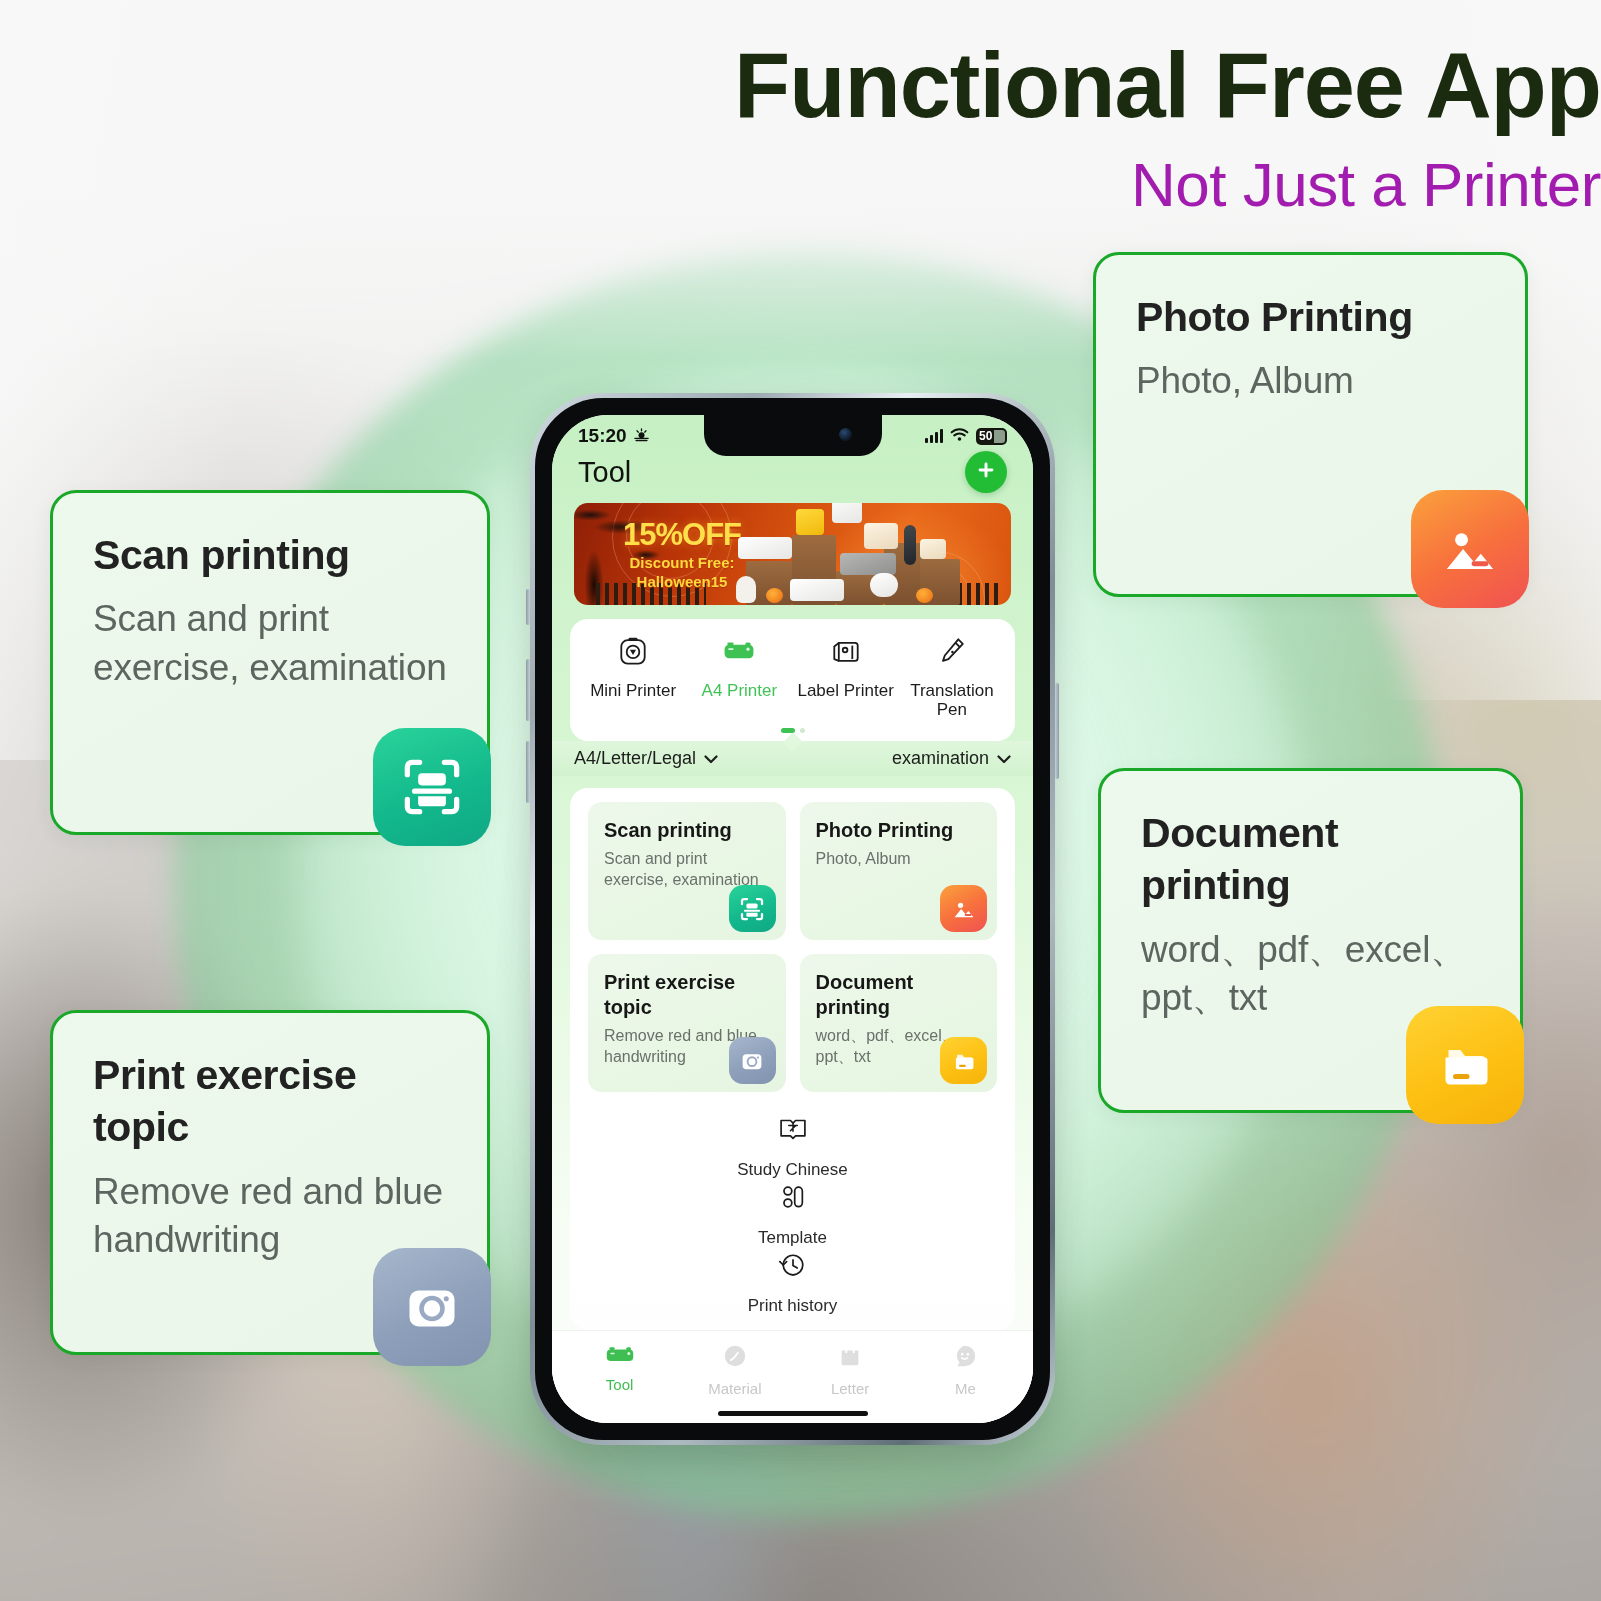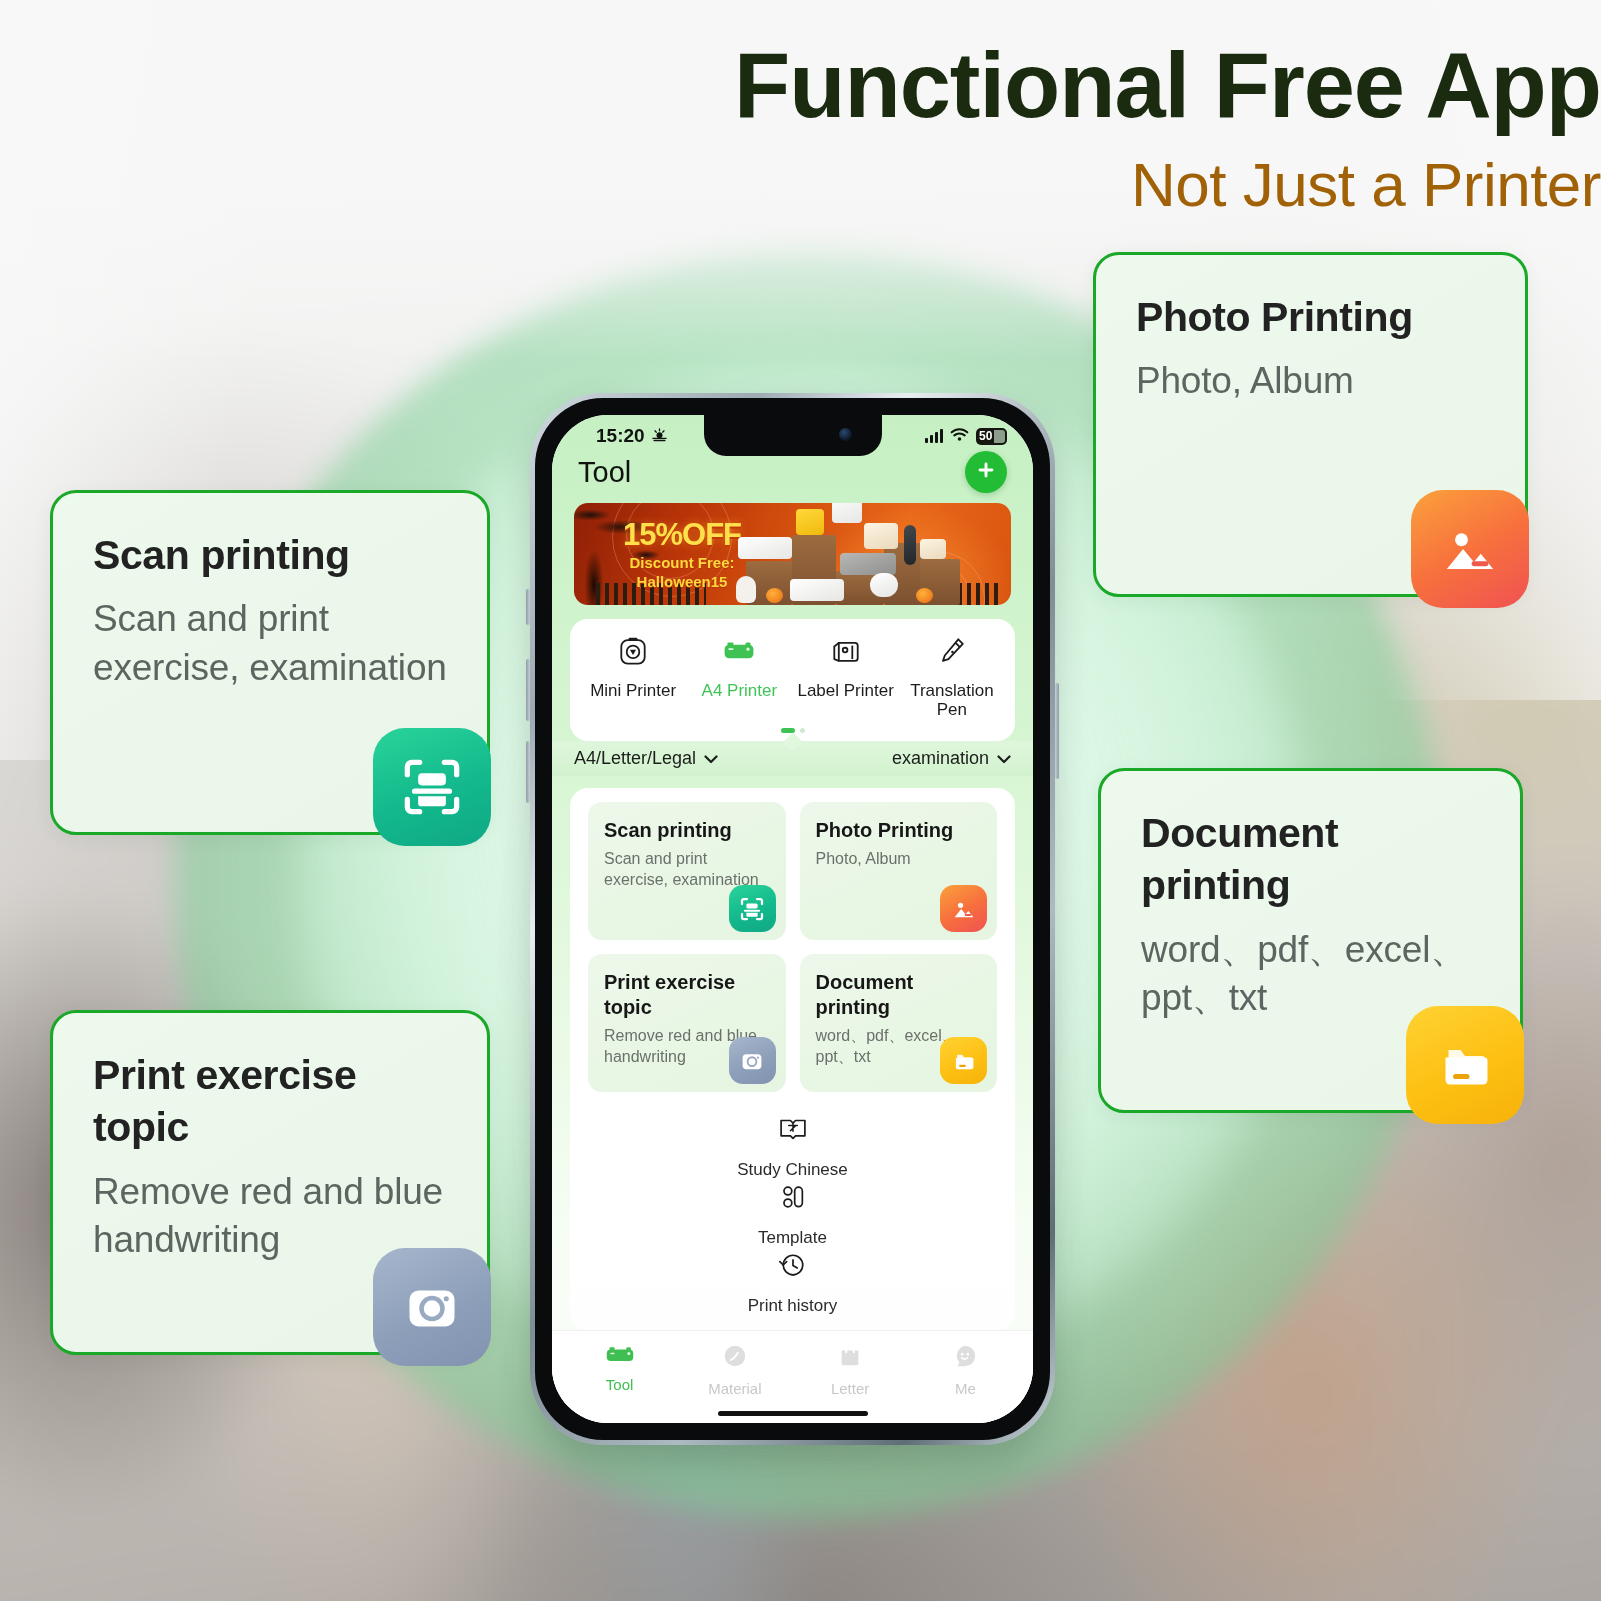--- a/index.html
+++ b/index.html
@@ -73,21 +73,21 @@
     background: linear-gradient(260deg, rgba(248,248,248,.94), rgba(248,248,248,0) 74%);
   }
 
   
   .heading-block { position: absolute; top: 36px; left: 0; width: 100%; text-align: right; z-index: 30; }
   .h-title {
     font-size: 92px; font-weight: bold; color: #1b2b10;
     letter-spacing: -1px; line-height: 1.08;
   }
   .h-sub {
-    font-size: 62px; font-weight: normal; color: #a16207;
+    font-size: 62px; font-weight: normal; color: #a21caf;
     margin-top: 14px; letter-spacing: -0.5px;
   }
 
   
   .callout {
     position: absolute; z-index: 25;
     background: linear-gradient(150deg, #eef9ee 0%, #ebf7ea 55%, #e9f6e8 100%);
     border: 3px solid #1aa828;
     border-radius: 26px;
     padding: 36px 40px;
@@ -170,21 +170,21 @@
   
   .app {
     position: absolute; inset: 0;
     background: linear-gradient(180deg, #c6f0c3 0%, #d8f6d4 36%, #eafae6 62%, #f6fdf4 80%, #fbfdfa 100%);
     display: flex; flex-direction: column;
   }
   .statusbar {
     height: 44px; display: flex; align-items: flex-end; justify-content: space-between;
     padding: 0 26px 2px 26px; font-size: 19px; font-weight: bold; color: #10130f;
   }
-  .sb-left { display: flex; align-items: center; gap: 6px; margin-left: 18px; }
+  .sb-left { display: flex; align-items: center; gap: 6px; }
   .sb-right { display: flex; align-items: center; gap: 7px; }
   .sig { display: flex; align-items: flex-end; gap: 2px; height: 14px; }
   .sig i { width: 3px; background: #10130f; display: block; border-radius: 1px; }
   .sig i:nth-child(1) { height: 5px; } .sig i:nth-child(2) { height: 8px; }
   .sig i:nth-child(3) { height: 11px; } .sig i:nth-child(4) { height: 14px; }
   .batt {
     width: 31px; height: 17px; border-radius: 5px; background: #14160f;
     color: #fff; font-size: 12px; font-weight: bold;
     display: flex; align-items: center; justify-content: flex-start;
     padding-left: 3px; position: relative;

